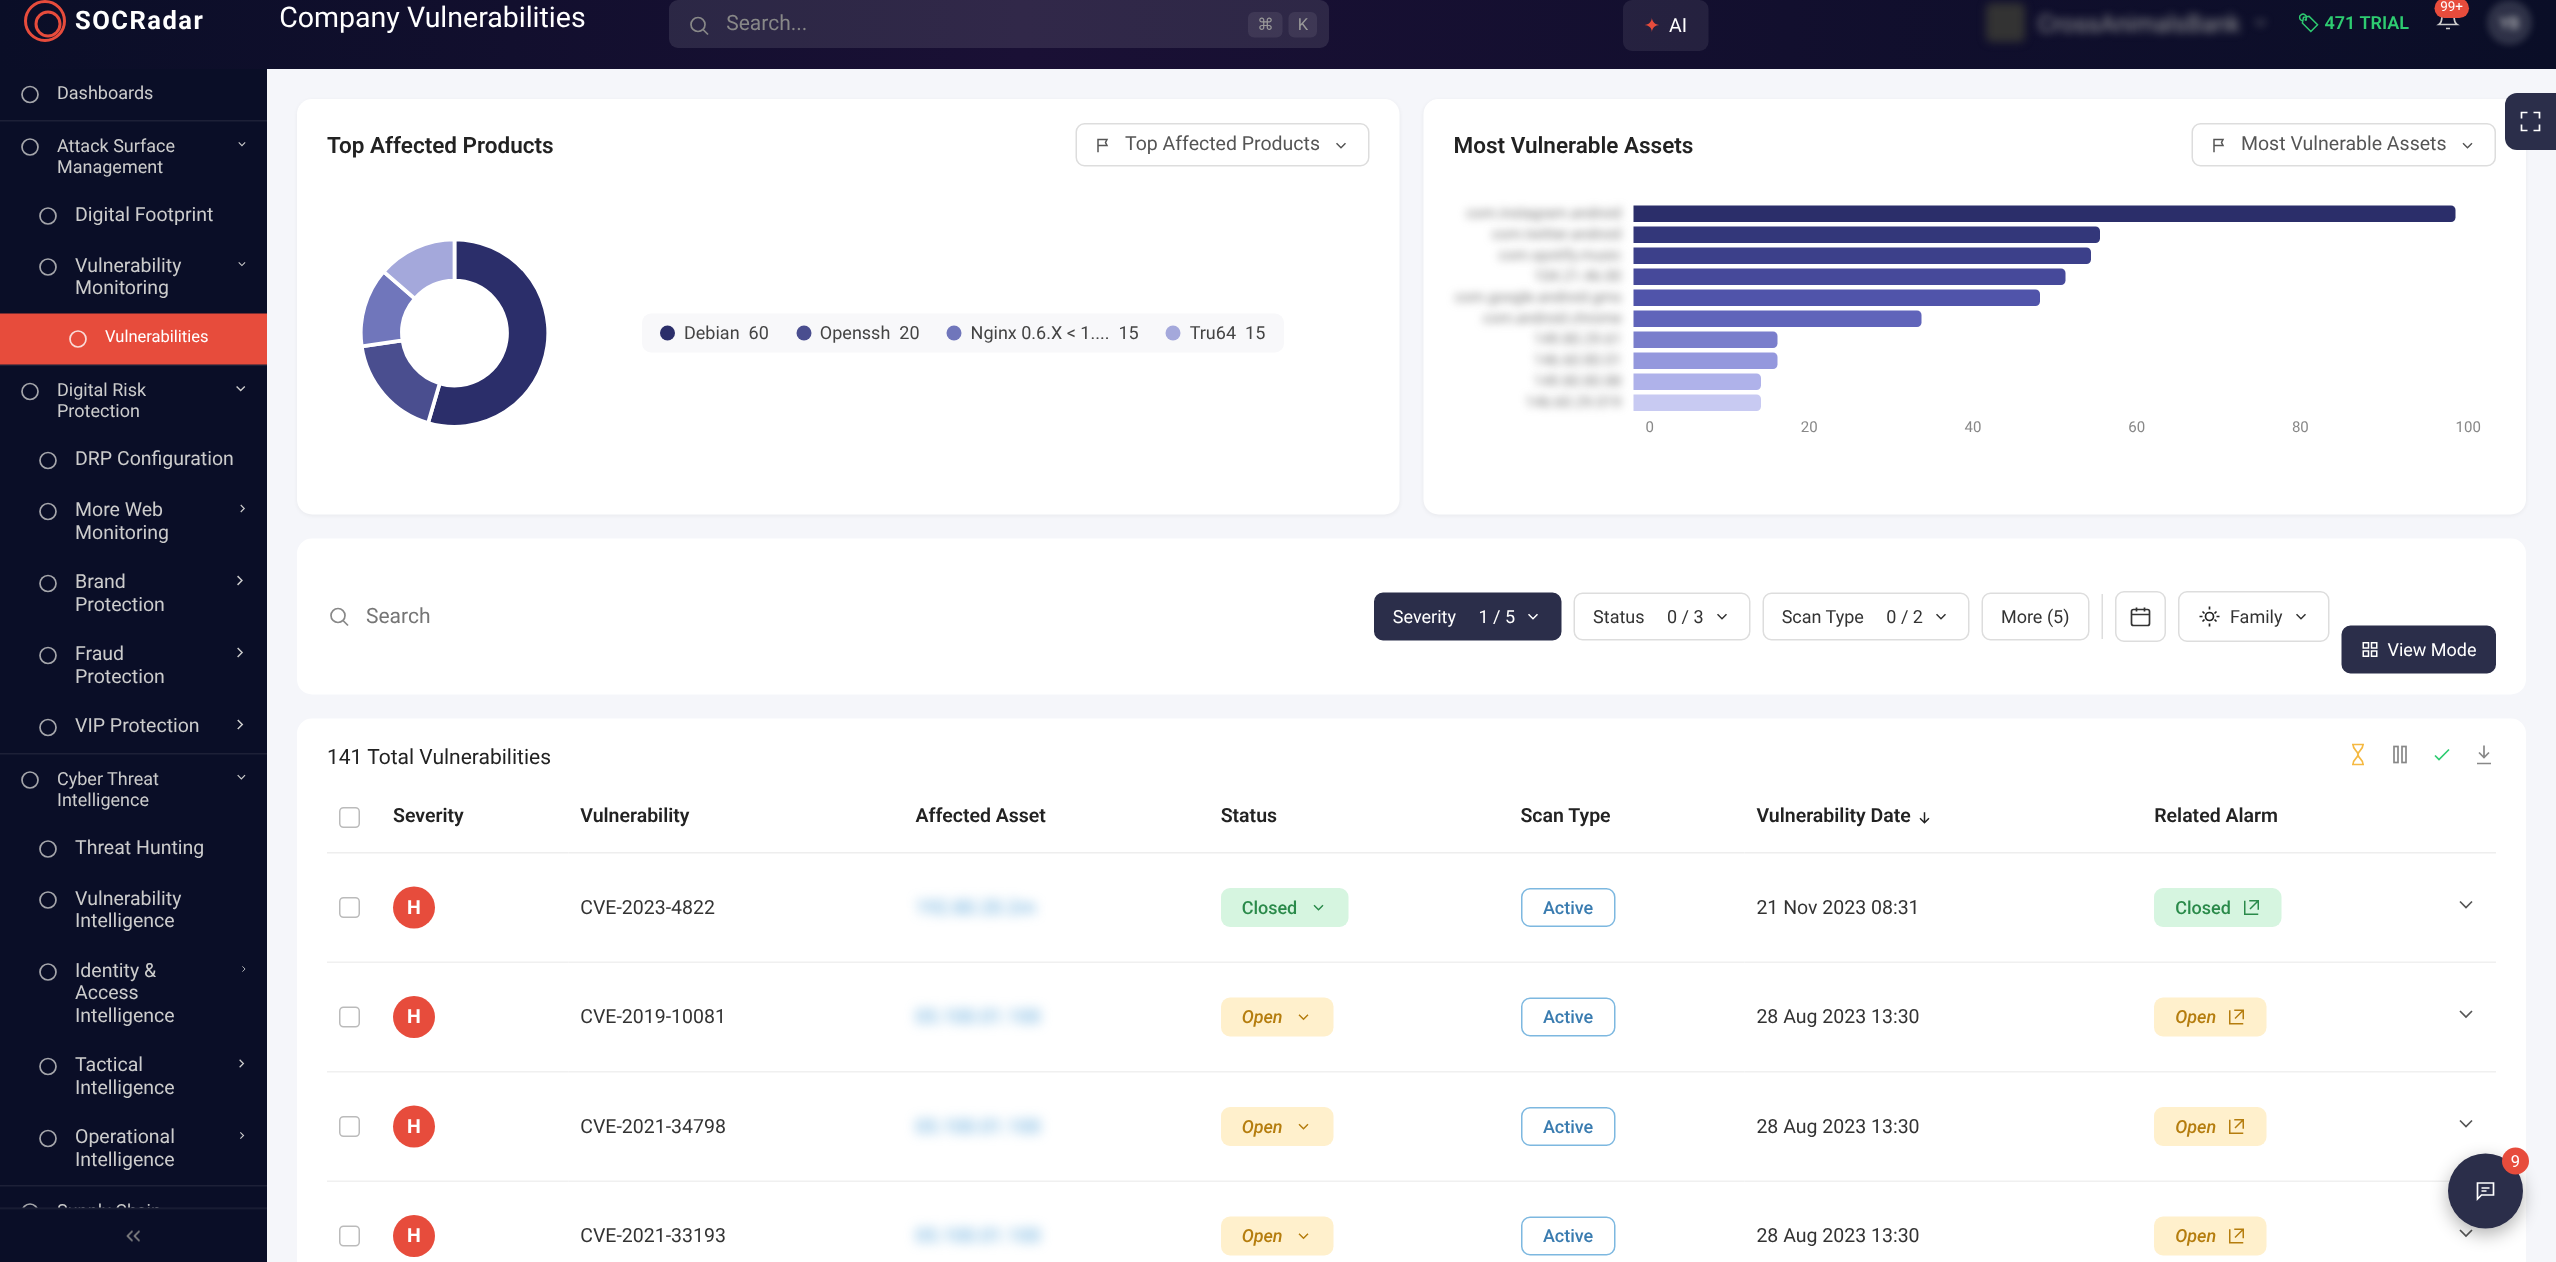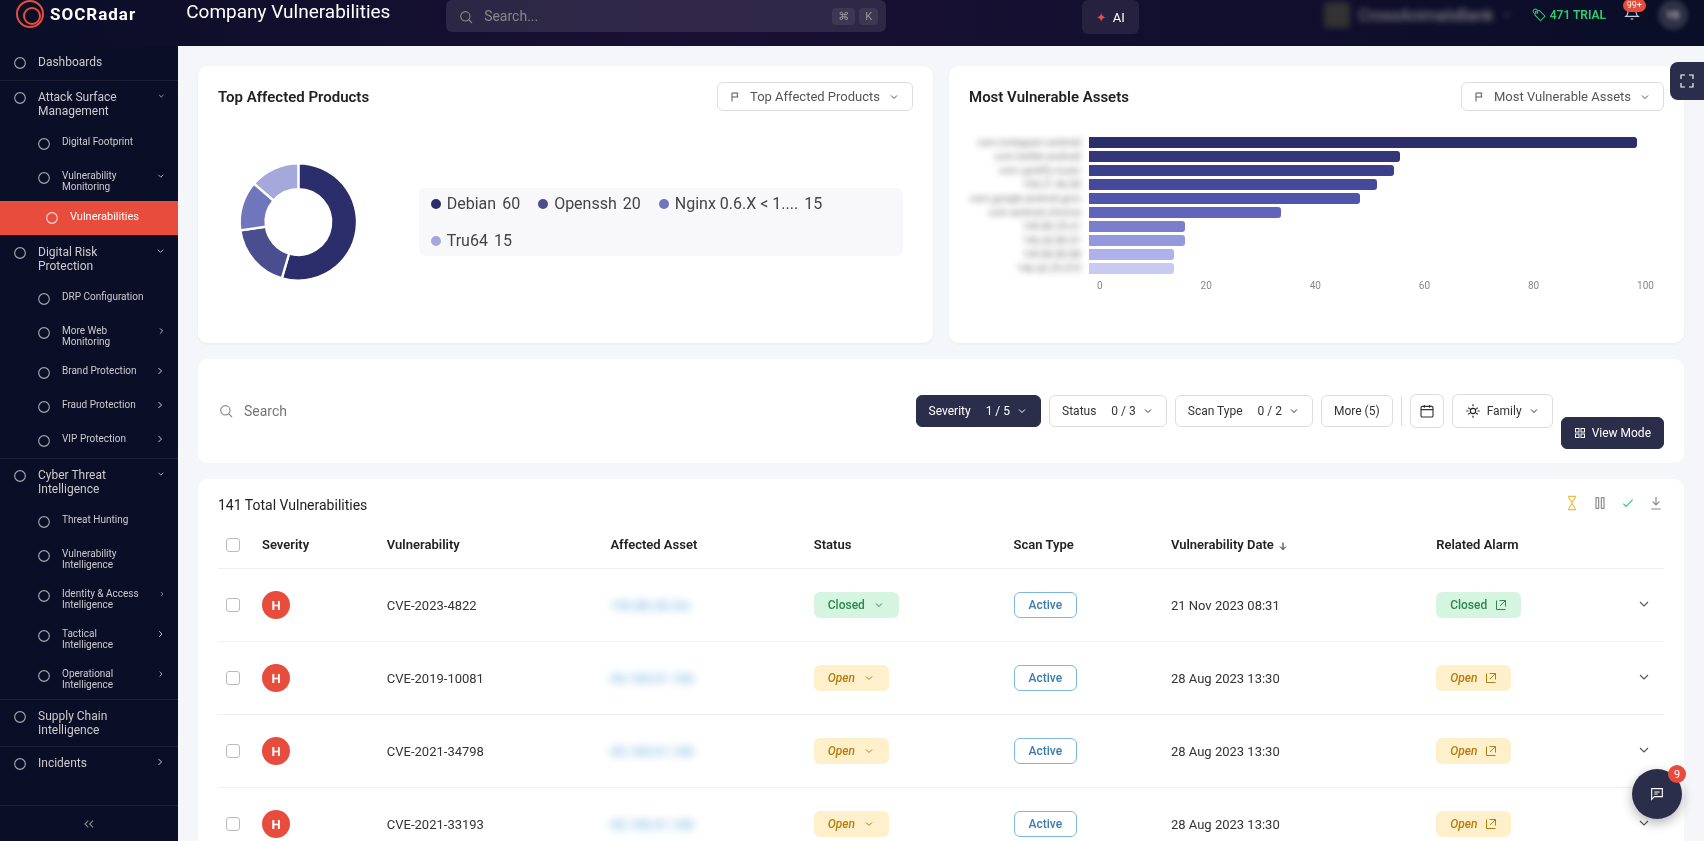--- a/index.html
+++ b/index.html
@@ -28,39 +28,39 @@
 .user-circle { width: 30px; height: 30px; border-radius: 50%; background: rgba(255,255,255,0.15); color: #ccc; display: flex; align-items: center; justify-content: center; font-size: 11px; filter: blur(2px); }
 
 
 .layout { display: flex; height: calc(100vh - 46px); }
 .sidebar { width: 178px; background: #0a0e27; color: #ccc; overflow-y: auto; position: relative; }
 .main { flex: 1; overflow-y: auto; padding: 20px; }
 
 
 .nav-item { display: flex; padding: 9px 12px; font-size: 12px; gap: 10px; cursor: pointer; position: relative; }
 .nav-item.active { background: #e74c3c; color: #fff; }
-.nav-item.sub { padding-left: 36px; font-size: 10px; }
+.nav-item.sub { padding-left: 24px; font-size: 13px; }
 .nav-item.sub2 { padding-left: 44px; font-size: 11px; }
 .nav-icon { width: 16px; height: 16px; flex-shrink: 0; opacity: 0.8; }
 .nav-chevron { margin-left: auto; width: 10px; height: 10px; }
 .nav-section { border-top: 1px solid rgba(255,255,255,0.08); }
 .collapse-bar { position: fixed; bottom: 0; width: 178px; height: 36px; background: #0a0e27; display: flex; align-items: center; justify-content: center; color: #888; cursor: pointer; border-top: 1px solid rgba(255,255,255,0.08); }
 
 
 .card-row { display: flex; gap: 16px; margin-bottom: 16px; }
 .card { background: #fff; border-radius: 10px; padding: 16px 20px; flex: 1; box-shadow: 0 1px 3px rgba(0,0,0,0.05); }
 .card-header { display: flex; justify-content: space-between; align-items: center; margin-bottom: 16px; }
 .card-title { font-size: 15px; font-weight: 600; color: #222; }
 .card-dd { border: 1px solid #ddd; border-radius: 6px; padding: 6px 12px; font-size: 13px; display: flex; align-items: center; gap: 8px; cursor: pointer; color: #555; }
 
 
 .donut-wrap { display: flex; align-items: center; gap: 50px; padding: 20px 10px 30px; }
 .donut { width: 150px; height: 150px; }
 .legend { display: flex; gap: 18px; flex-wrap: wrap; background: #f8f8fa; padding: 6px 12px; border-radius: 6px; }
-.legend-item { display: flex; align-items: center; gap: 6px; font-size: 16px; color: #444; }
+.legend-item { display: flex; align-items: center; gap: 6px; font-size: 12px; color: #444; }
 .legend-dot { width: 10px; height: 10px; border-radius: 50%; }
 
 
 .bars-wrap { padding: 10px 10px 10px 0; }
 .bar-row { display: flex; align-items: center; margin-bottom: 3px; }
 .bar-label { width: 120px; text-align: right; padding-right: 8px; font-size: 10px; color: #777; filter: blur(3px); }
 .bar-track { flex: 1; height: 11px; position: relative; }
 .bar-fill { position: absolute; height: 100%; border-radius: 0 3px 3px 0; }
 .bar-axis { display: flex; justify-content: space-between; margin-left: 128px; margin-top: 6px; font-size: 10px; color: #888; }
 

